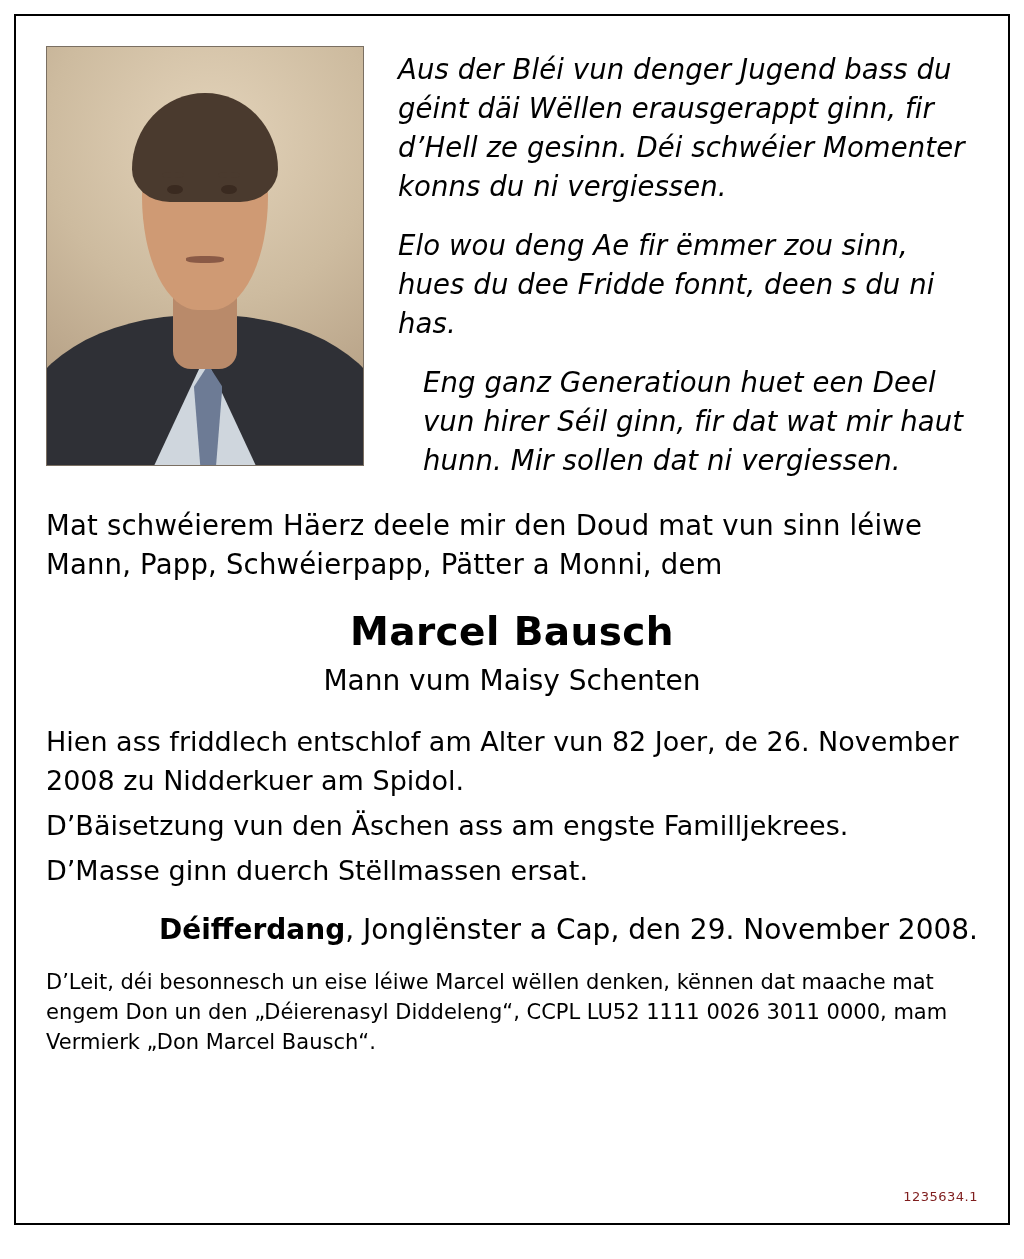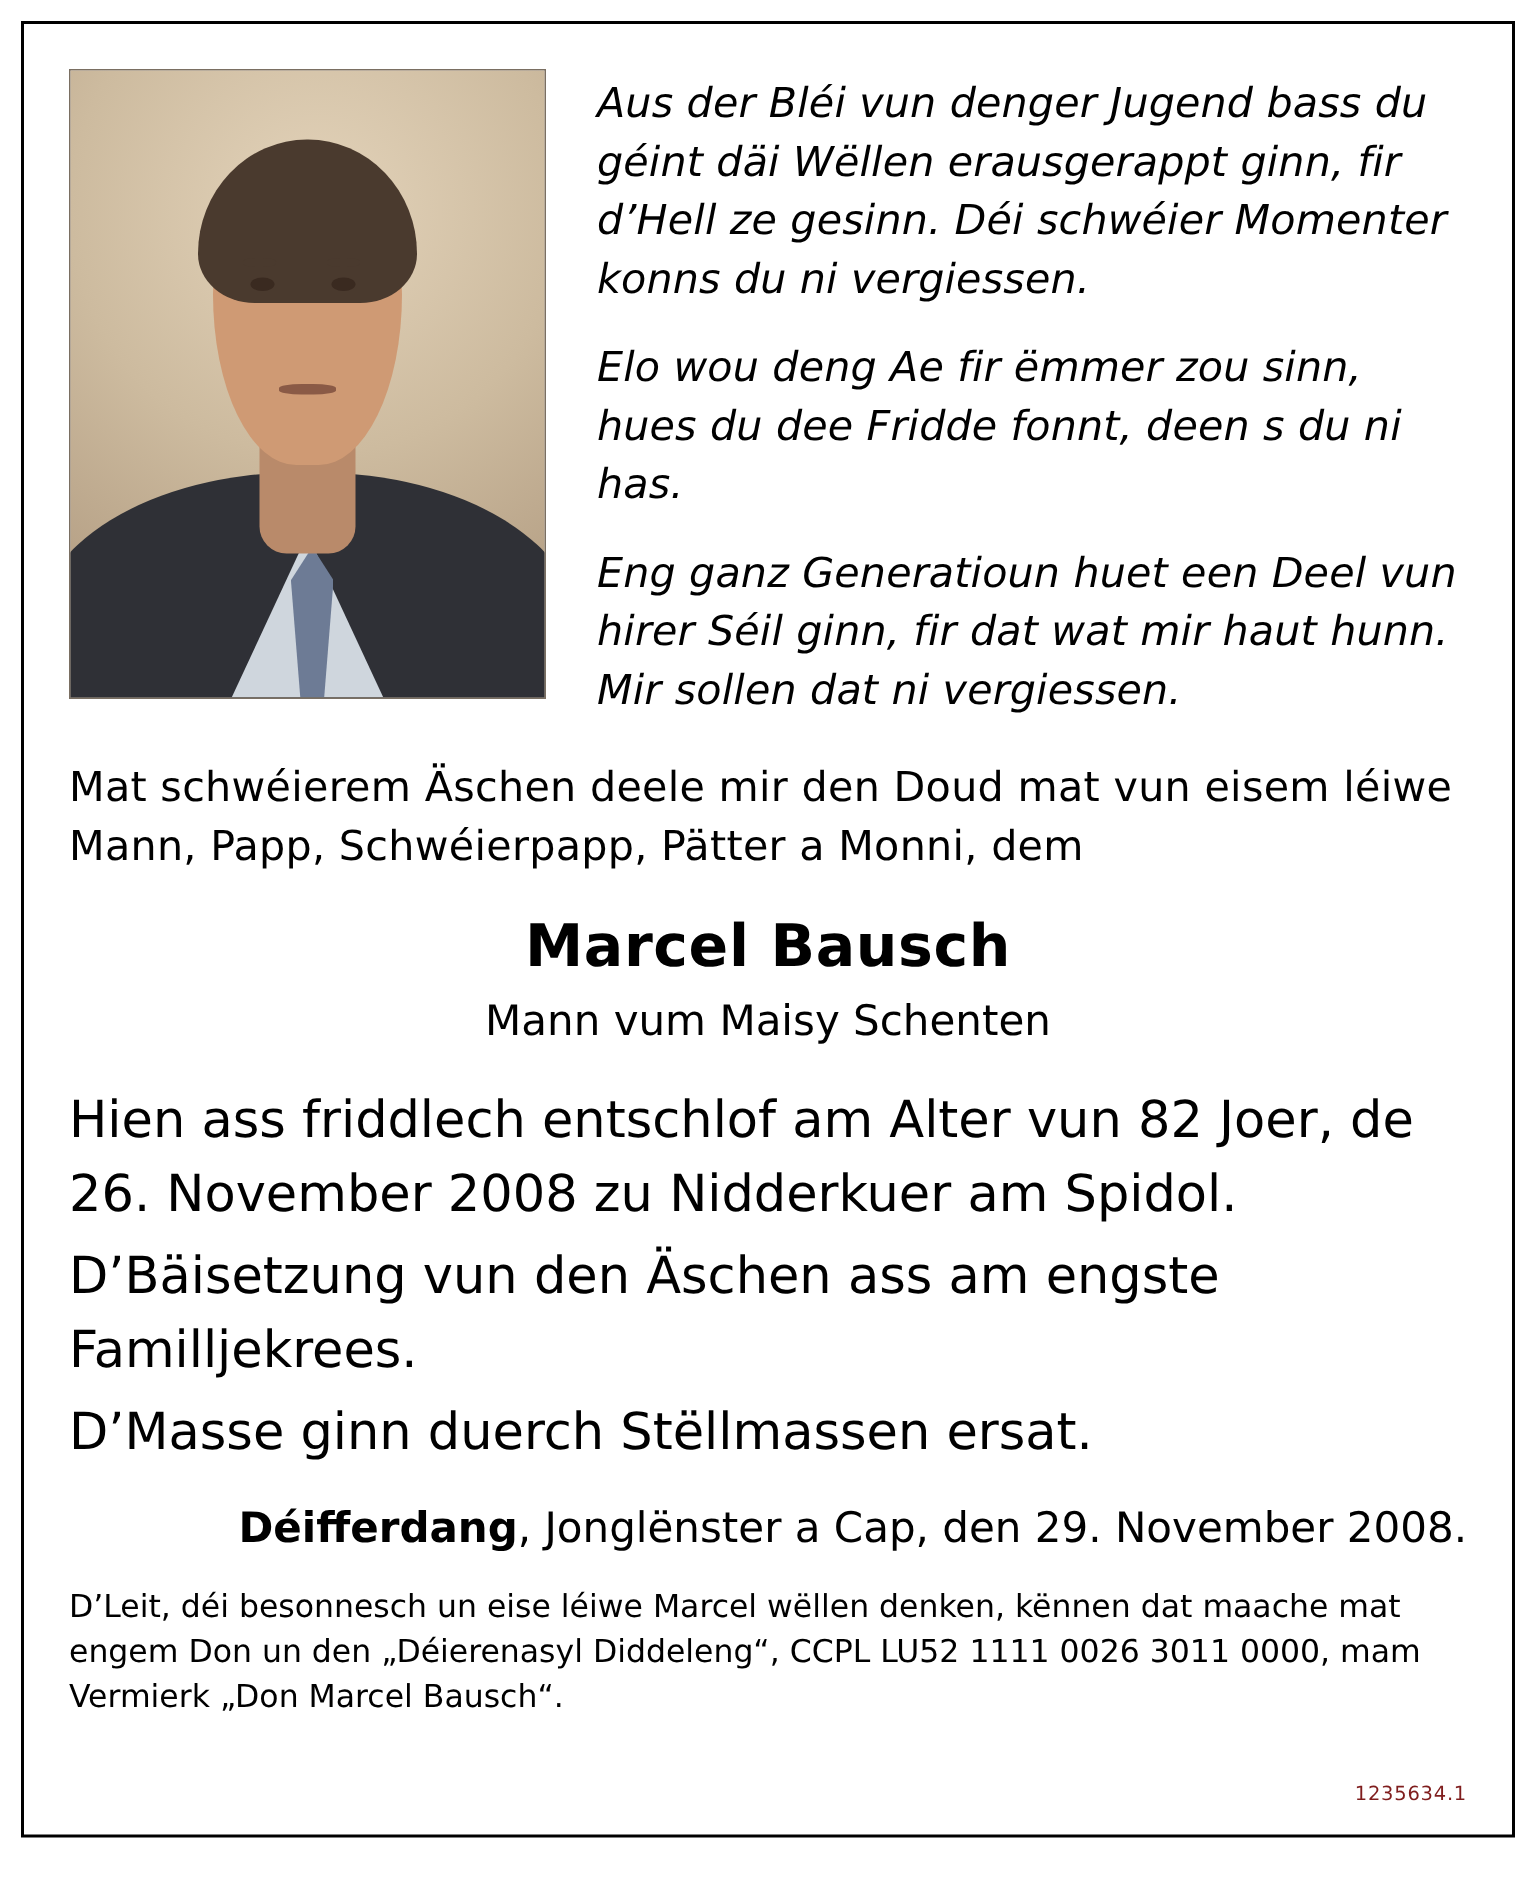--- a/index.html
+++ b/index.html
@@ -154,21 +154,21 @@
     flex: 1 1 auto;
     padding-top: 4px;
   }
   .verse p {
     margin: 0 0 20px 0;
     font-style: italic;
     font-size: 27.5px;
     line-height: 1.42;
     letter-spacing: 0.1px;
   }
-  .verse p:last-child { margin-bottom: 0; }
+  .verse p:last-child { margin-bottom: 0; margin-left: 25px; }
 
   
   .lead {
     margin-top: 26px;
     font-size: 27.5px;
     line-height: 1.40;
     letter-spacing: 0.2px;
   }
 
   .name-block {
@@ -184,21 +184,21 @@
     margin-top: 10px;
     font-size: 28px;
   }
   .subtitle {
     margin-top: 16px;
     font-size: 23px;
   }
 
   .details {
     margin-top: 26px;
-    font-size: 34px;
+    font-size: 27px;
     line-height: 1.44;
   }
   .details p { margin: 0 0 6px 0; }
 
   .family-line {
     margin-top: 16px;
     text-align: right;
     font-size: 27px;
     padding-right: 6px;
   }
@@ -251,21 +251,21 @@
       </div>
 
       <div class="verse">
         <p>Aus der Bléi vun denger Jugend bass du géint däi Wëllen erausgerappt ginn, fir d’Hell ze gesinn. Déi schwéier Momenter konns du ni vergiessen.</p>
         <p>Elo wou deng Ae fir ëmmer zou sinn, hues du dee Fridde fonnt, deen s du ni has.</p>
         <p>Eng ganz Generatioun huet een Deel vun hirer Séil ginn, fir dat wat mir haut hunn. Mir sollen dat ni vergiessen.</p>
       </div>
 
     </div>
 
-    <div class="lead">Mat schwéierem Äschen deele mir den Doud mat vun eisem léiwe Mann, Papp, Schwéierpapp, Pätter a Monni, dem</div>
+    <div class="lead">Mat schwéierem Häerz deele mir den Doud mat vun sinn léiwe Mann, Papp, Schwéierpapp, Pätter a Monni, dem</div>
 
     <div class="name-block">
       <div class="deceased-name">Marcel Bausch</div>
       <div class="spouse">Mann vum Maisy Schenten</div>
     </div>
 
     <div class="details">
       <p>Hien ass friddlech entschlof am Alter vun 82 Joer, de 26. November 2008 zu Nidderkuer am Spidol.</p>
       <p>D’Bäisetzung vun den Äschen ass am engste Familljekrees.</p>
       <p>D’Masse ginn duerch Stëllmassen ersat.</p>

